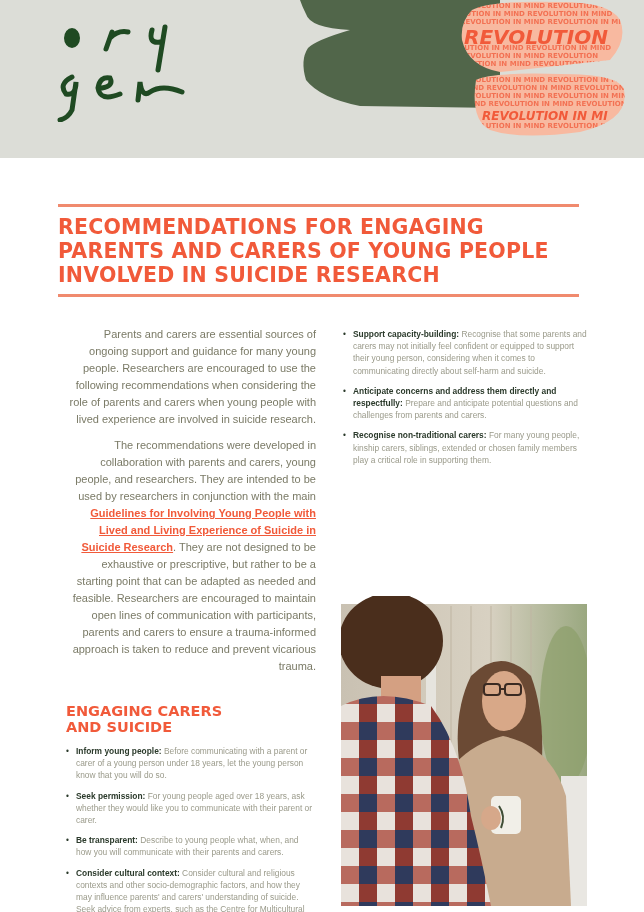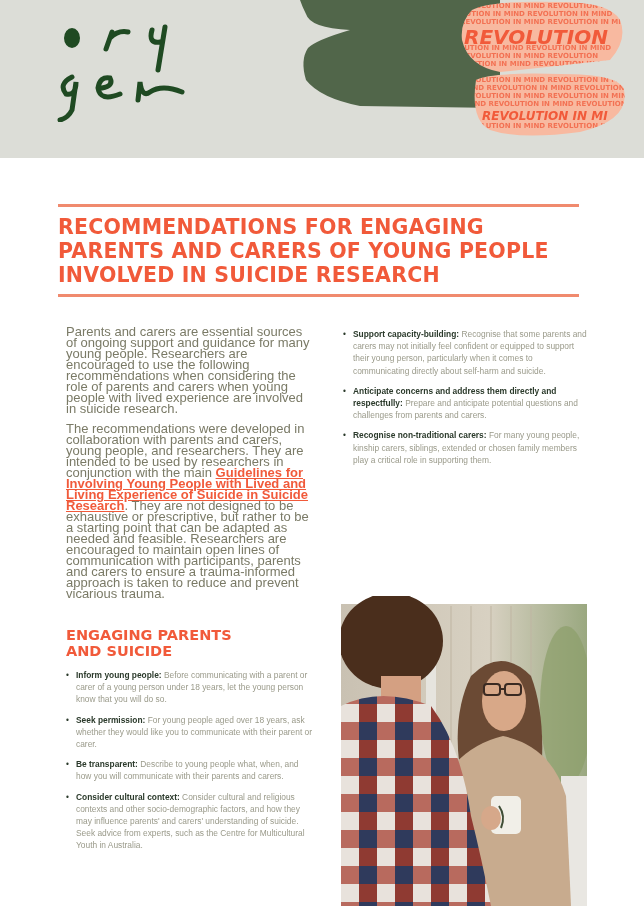--- a/index.html
+++ b/index.html
@@ -11,21 +11,21 @@
   .blob-green { position: absolute; left: 300px; top: 0; width: 200px; height: 110px; }
   .blob-pink { position: absolute; left: 460px; top: 0; width: 180px; height: 140px; }
 
   .title-block { position: absolute; left: 58px; top: 204px; width: 521px; }
   .rule { height: 3px; background: #f08a6e; width: 100%; }
   .title { color: #f15a3a; font-weight: 900; font-size: 20.5px; line-height: 24px; letter-spacing: 0.2px; padding: 8px 0 7px 0; font-family: "DejaVu Sans", sans-serif; }
 
   .col-left { position: absolute; left: 66px; top: 326px; width: 250px; }
   .col-right { position: absolute; left: 343px; top: 328px; width: 248px; }
 
-  p.body { color: #7a7a66; font-size: 13px; line-height: 11px; margin-bottom: 9px; }
+  p.body { color: #7a7a66; font-size: 11px; line-height: 17px; margin-bottom: 9px; text-align: right; }
   a.link { color: #f15a3a; font-weight: bold; text-decoration: underline; }
 
   .subhead { color: #f15a3a; font-weight: bold; font-size: 14.5px; line-height: 16px; margin-top: 28px; margin-bottom: 10px; font-family: "DejaVu Sans", sans-serif; }
 
   ul.bullets { list-style: none; }
   ul.bullets li { position: relative; padding-left: 10px; color: #9a9a8a; font-size: 8.4px; line-height: 12.2px; margin-bottom: 8px; }
   ul.bullets li::before { content: "•"; position: absolute; left: 0; top: 0; color: #2b3a2b; }
   ul.bullets li .lead { color: #2b3a2b; font-weight: bold; }
 
   .photo { position: absolute; left: 341px; top: 596px; width: 246px; height: 310px; overflow: hidden; background: #d6d0c4; }
@@ -86,35 +86,35 @@
   <div class="rule"></div>
 </div>
 
 <div class="col-left">
   <p class="body">Parents and carers are essential sources of ongoing support and guidance for many young people. Researchers are encouraged to use the following recommendations when considering the role of parents and carers when young people with lived experience are involved in suicide research.</p>
   <p class="body">
     <span>The recommendations were developed in collaboration with parents and carers, young people, and researchers. They are intended to be used by researchers in conjunction with the main </span><a class="link" href="#">Guidelines for Involving Young People with Lived and Living Experience of Suicide in Suicide Research</a><span>. They are not designed to be exhaustive or prescriptive, but rather to be a starting point that can be adapted as needed and feasible. Researchers are encouraged to maintain open lines of communication with participants, parents and carers to ensure a trauma-informed approach is taken to reduce and prevent vicarious trauma.</span>
   </p>
 
   <h2 class="subhead">
-    <span>ENGAGING PARENTS</span><br>
+    <span>ENGAGING CARERS</span><br>
     <span>AND SUICIDE</span>
   </h2>
 
   <ul class="bullets">
     <li><span class="lead">Inform young people:</span><span> Before communicating with a parent or carer of a young person under 18 years, let the young person know that you will do so.</span></li>
     <li><span class="lead">Seek permission:</span><span> For young people aged over 18 years, ask whether they would like you to communicate with their parent or carer.</span></li>
     <li><span class="lead">Be transparent:</span><span> Describe to young people what, when, and how you will communicate with their parents and carers.</span></li>
     <li><span class="lead">Consider cultural context:</span><span> Consider cultural and religious contexts and other socio-demographic factors, and how they may influence parents' and carers' understanding of suicide. Seek advice from experts, such as the Centre for Multicultural Youth in Australia.</span></li>
   </ul>
 </div>
 
 <div class="col-right">
   <ul class="bullets">
-    <li><span class="lead">Support capacity-building:</span><span> Recognise that some parents and carers may not initially feel confident or equipped to support their young person, particularly when it comes to communicating directly about self-harm and suicide.</span></li>
+    <li><span class="lead">Support capacity-building:</span><span> Recognise that some parents and carers may not initially feel confident or equipped to support their young person, considering when it comes to communicating directly about self-harm and suicide.</span></li>
     <li><span class="lead">Anticipate concerns and address them directly and respectfully:</span><span> Prepare and anticipate potential questions and challenges from parents and carers.</span></li>
     <li><span class="lead">Recognise non-traditional carers:</span><span> For many young people, kinship carers, siblings, extended or chosen family members play a critical role in supporting them.</span></li>
   </ul>
 </div>
 
 <div class="photo">
   <svg width="246" height="310" viewBox="0 0 246 310">
     <defs>
       <linearGradient id="bg" x1="0" y1="0" x2="1" y2="0">
         <stop offset="0" stop-color="#c9c1b2"></stop>

